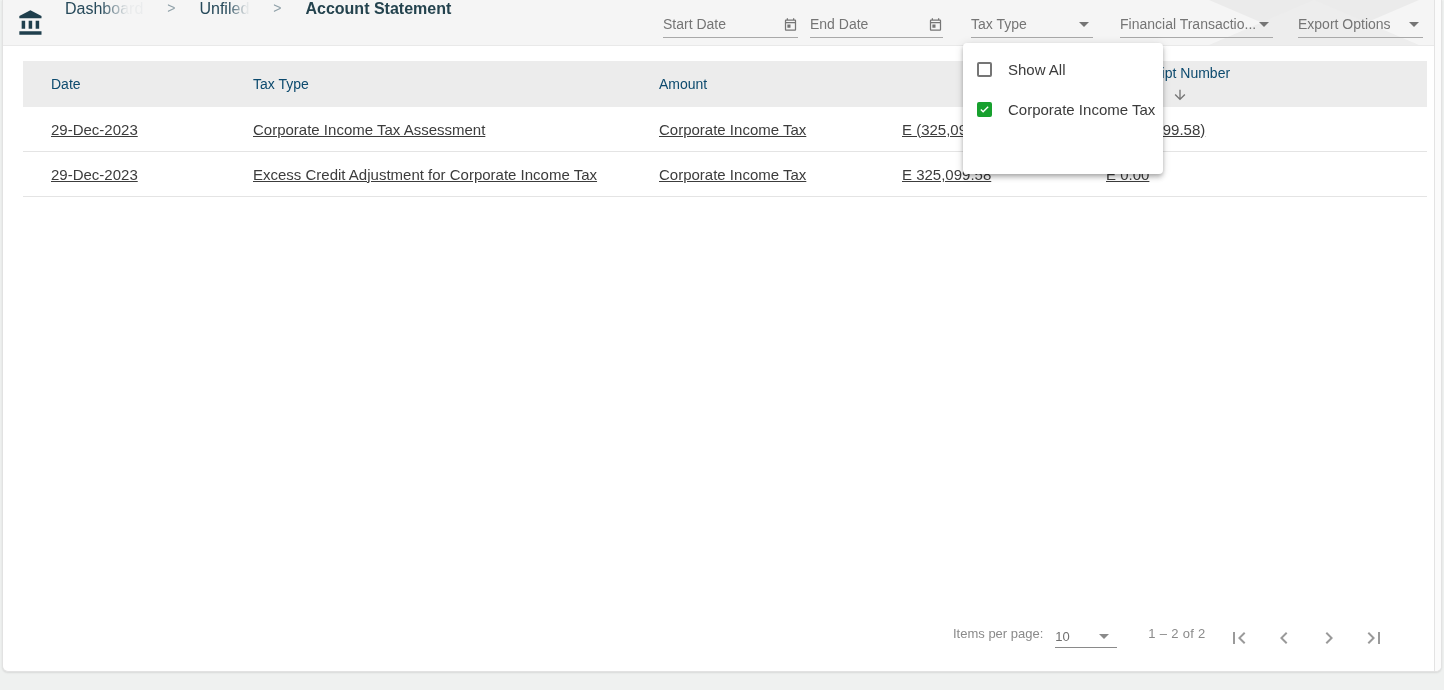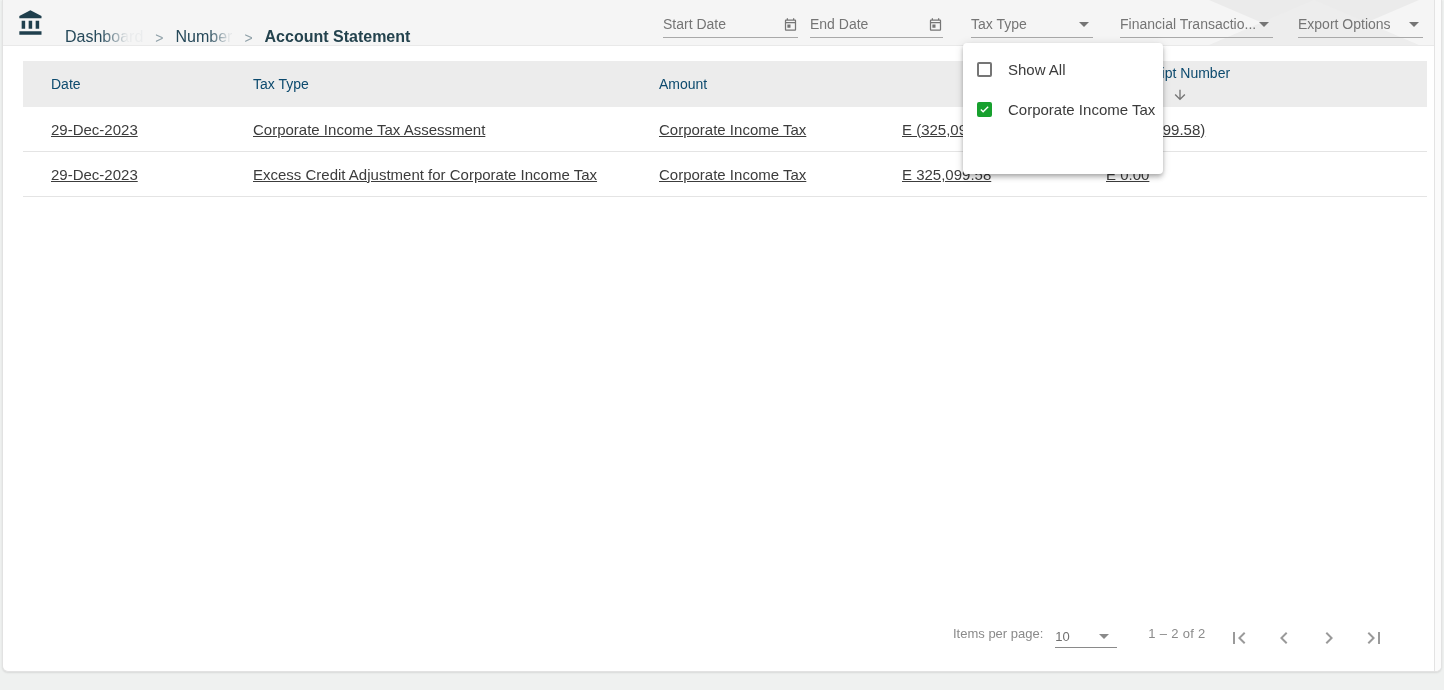--- a/index.html
+++ b/index.html
@@ -37,21 +37,21 @@
   }
   .deco:after {
     content: ""; position: absolute; left: 55px; bottom: 0;
     border-left: 105px solid transparent; border-right: 105px solid transparent;
     border-bottom: 45px solid #ededed;
   }
   .bank-icon { position: absolute; left: 14px; top: 9px; width: 28px; height: 28px; color: #1f3f4d; }
   .bank-icon svg { width: 28px; height: 28px; fill: currentColor; }
   .breadcrumb {
     position: absolute; left: 62px; top: 0; height: 46px;
-    display: flex; align-items: flex-end; gap: 12px;
+    display: flex; align-items: flex-start; gap: 24px;
     font-size: 16px; color: #26495a; white-space: nowrap;
   }
   .bc-fade1 { -webkit-mask-image: linear-gradient(90deg,#000 45%,rgba(0,0,0,0.05) 80%);
               mask-image: linear-gradient(90deg,#000 45%,rgba(0,0,0,0.05) 80%); }
   .bc-fade2 { -webkit-mask-image: linear-gradient(90deg,#000 58%,rgba(0,0,0,0.08) 95%);
               mask-image: linear-gradient(90deg,#000 58%,rgba(0,0,0,0.08) 95%); }
   .bc-sep { color: #8fa0a8; font-size: 14px; }
   .bc-current { font-weight: bold; color: #24434e; }
 
   .filter {
@@ -147,21 +147,21 @@
 
     <span class="bank-icon">
       <svg viewBox="0 0 24 24">
           <path d="M4 10v7h3v-7H4zm6 0v7h3v-7h-3zM2 22h19v-3H2v3zm14-12v7h3v-7h-3zm-4.5-9L2 6v2h19V6l-9.5-5z"></path>
         </svg>
     </span>
 
     <nav class="breadcrumb">
       <span class="bc-fade1">Dashboard</span>
       <span class="bc-sep">&gt;</span>
-      <span class="bc-fade2">Number</span>
+      <span class="bc-fade2">Unfiled</span>
       <span class="bc-sep">&gt;</span>
       <span class="bc-current">Account Statement</span>
     </nav>
 
     <div class="filter f-start">
       <span class="f-label">Start Date</span>
       <span class="cal-icon">
         <svg viewBox="0 0 24 24">
             <path d="M19 4h-1V2h-2v2H8V2H6v2H5c-1.1 0-2 .9-2 2v14c0 1.1.9 2 2 2h14c1.1 0 2-.9 2-2V6c0-1.1-.9-2-2-2zm0 16H5V10h14v10zM5 8V6h14v2H5zm2 4h5v5H7v-5z"></path>
           </svg>

